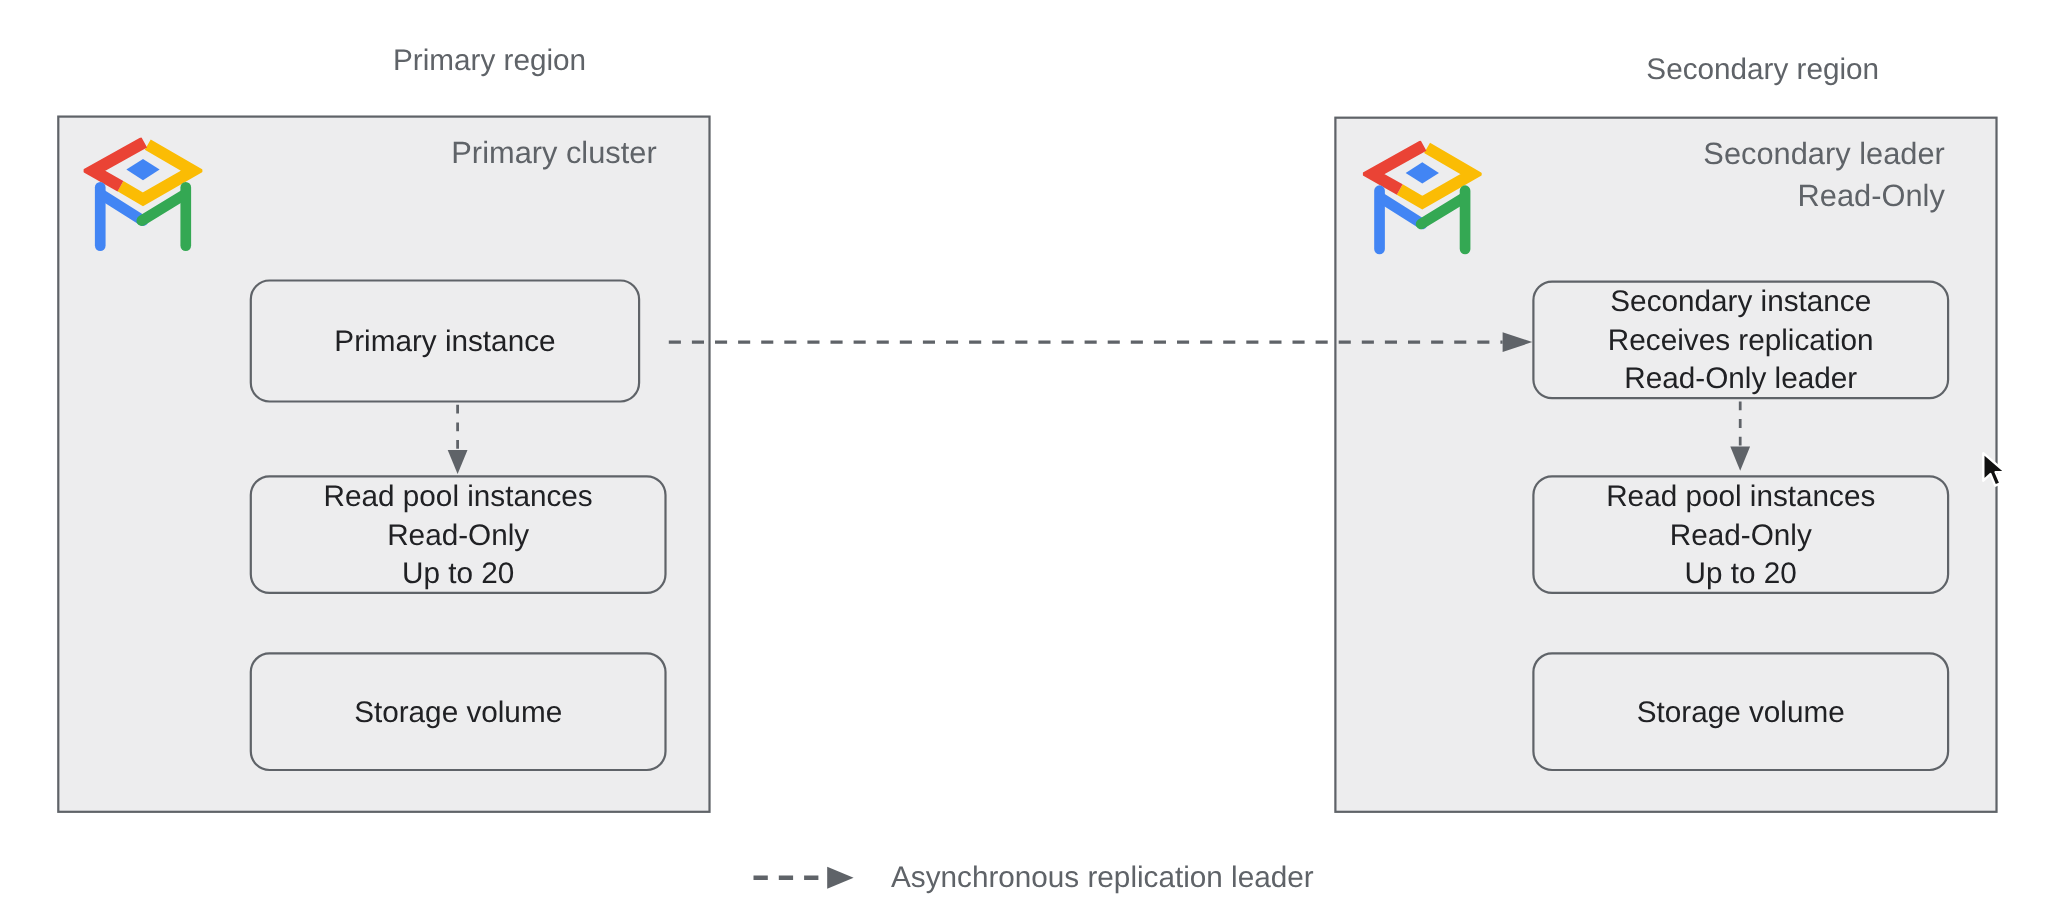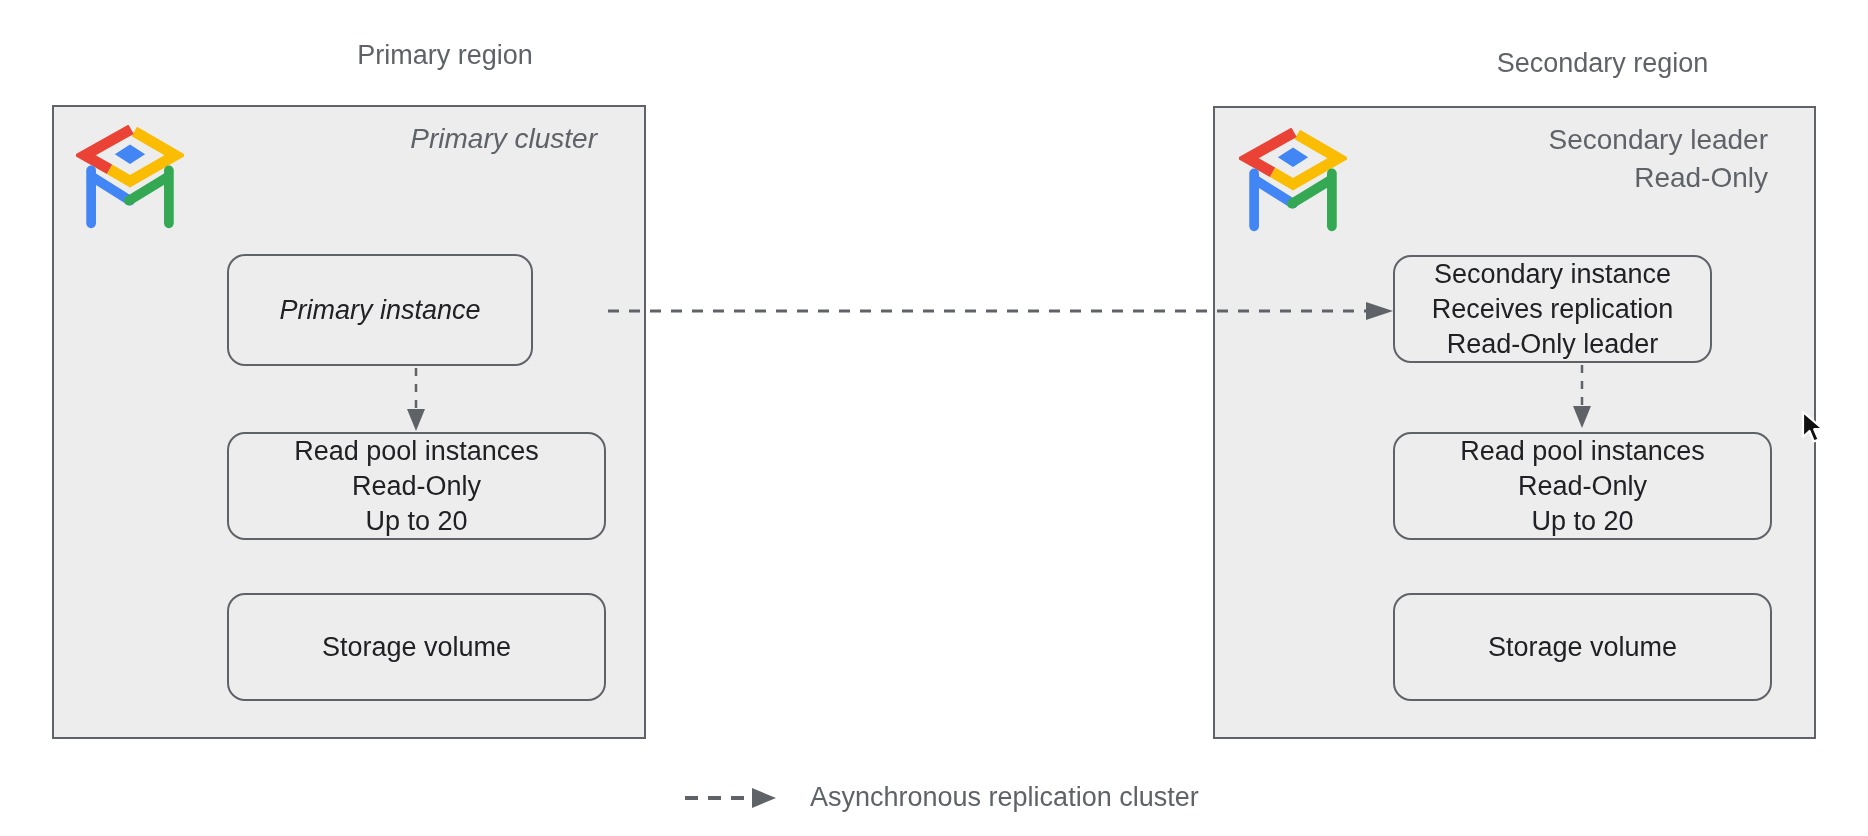--- a/index.html
+++ b/index.html
@@ -72,25 +72,25 @@
     <polygon fill="#4285f4" points="50,18 64,27 50,36 36,27"></polygon>
     <g fill="none" stroke-width="9" stroke-linecap="round">
       <path stroke="#4285f4" d="M14,42 L14,91"></path>
       <path stroke="#4285f4" d="M15,48 L50,70"></path>
       <path stroke="#34a853" d="M49,70 L85,48"></path>
       <path stroke="#34a853" d="M86,42 L86,91"></path>
     </g>
   </svg>
 </div>
 
-<div class="abs cluster-title" style="left:227px; top:120px; width:370px;font-style:italic;">
+<div class="abs cluster-title" style="left:227px; top:120px; width:370px;">
   <div>Primary cluster</div>
 </div>
 
-<div class="abs node-box" style="left:227px; top:254px; width:306px; height:112px;font-style:italic;">
+<div class="abs node-box" style="left:227px; top:254px; width:355px; height:112px;">
   <div>Primary instance</div>
 </div>
 
 <div class="abs" style="left:400px; top:367px;">
   <svg width="32" height="66" viewBox="0 0 32 66">
     <line x1="16" y1="1" x2="16" y2="42" stroke="#5f6368" stroke-width="2.5" stroke-dasharray="8 8"></line>
     <polygon points="7,42 25,42 16,64" fill="#5f6368"></polygon>
   </svg>
 </div>
 
@@ -122,21 +122,21 @@
       <path stroke="#34a853" d="M86,42 L86,91"></path>
     </g>
   </svg>
 </div>
 
 <div class="abs cluster-title" style="left:1393px; top:121px; width:375px;">
   <div>Secondary leader</div>
   <div>Read-Only</div>
 </div>
 
-<div class="abs node-box" style="left:1393px; top:255px; width:319px; height:108px;">
+<div class="abs node-box" style="left:1393px; top:255px; width:379px; height:108px;">
   <div>Secondary instance</div>
   <div>Receives replication</div>
   <div>Read-Only leader</div>
 </div>
 
 <div class="abs" style="left:1566px; top:364px;">
   <svg width="32" height="66" viewBox="0 0 32 66">
     <line x1="16" y1="1" x2="16" y2="42" stroke="#5f6368" stroke-width="2.5" stroke-dasharray="8 8"></line>
     <polygon points="7,42 25,42 16,64" fill="#5f6368"></polygon>
   </svg>
@@ -159,20 +159,20 @@
   </svg>
 </div>
 
 <div class="abs legend" style="left:684px; top:782px;">
   <span>
     <svg width="94" height="30" viewBox="0 0 94 30">
       <line x1="1" y1="15" x2="68" y2="15" stroke="#5f6368" stroke-width="4" stroke-dasharray="13 10"></line>
       <polygon points="68,5 68,25 92,15" fill="#5f6368"></polygon>
     </svg>
   </span>
-  <span class="legend-text">Asynchronous replication cluster</span>
+  <span class="legend-text">Asynchronous replication leader</span>
 </div>
 
 <div class="abs" style="left:1800px; top:411px; z-index:10;">
   <svg width="28" height="36" viewBox="0 0 28 36">
     <path d="M3,1 L3,26 L9.5,20 L13.8,30.5 L18.6,28.4 L14.2,18.2 L23,18.2 Z" fill="#111111" stroke="#ffffff" stroke-width="2.2" stroke-linejoin="round"></path>
   </svg>
 </div>
 
 </body></html>

